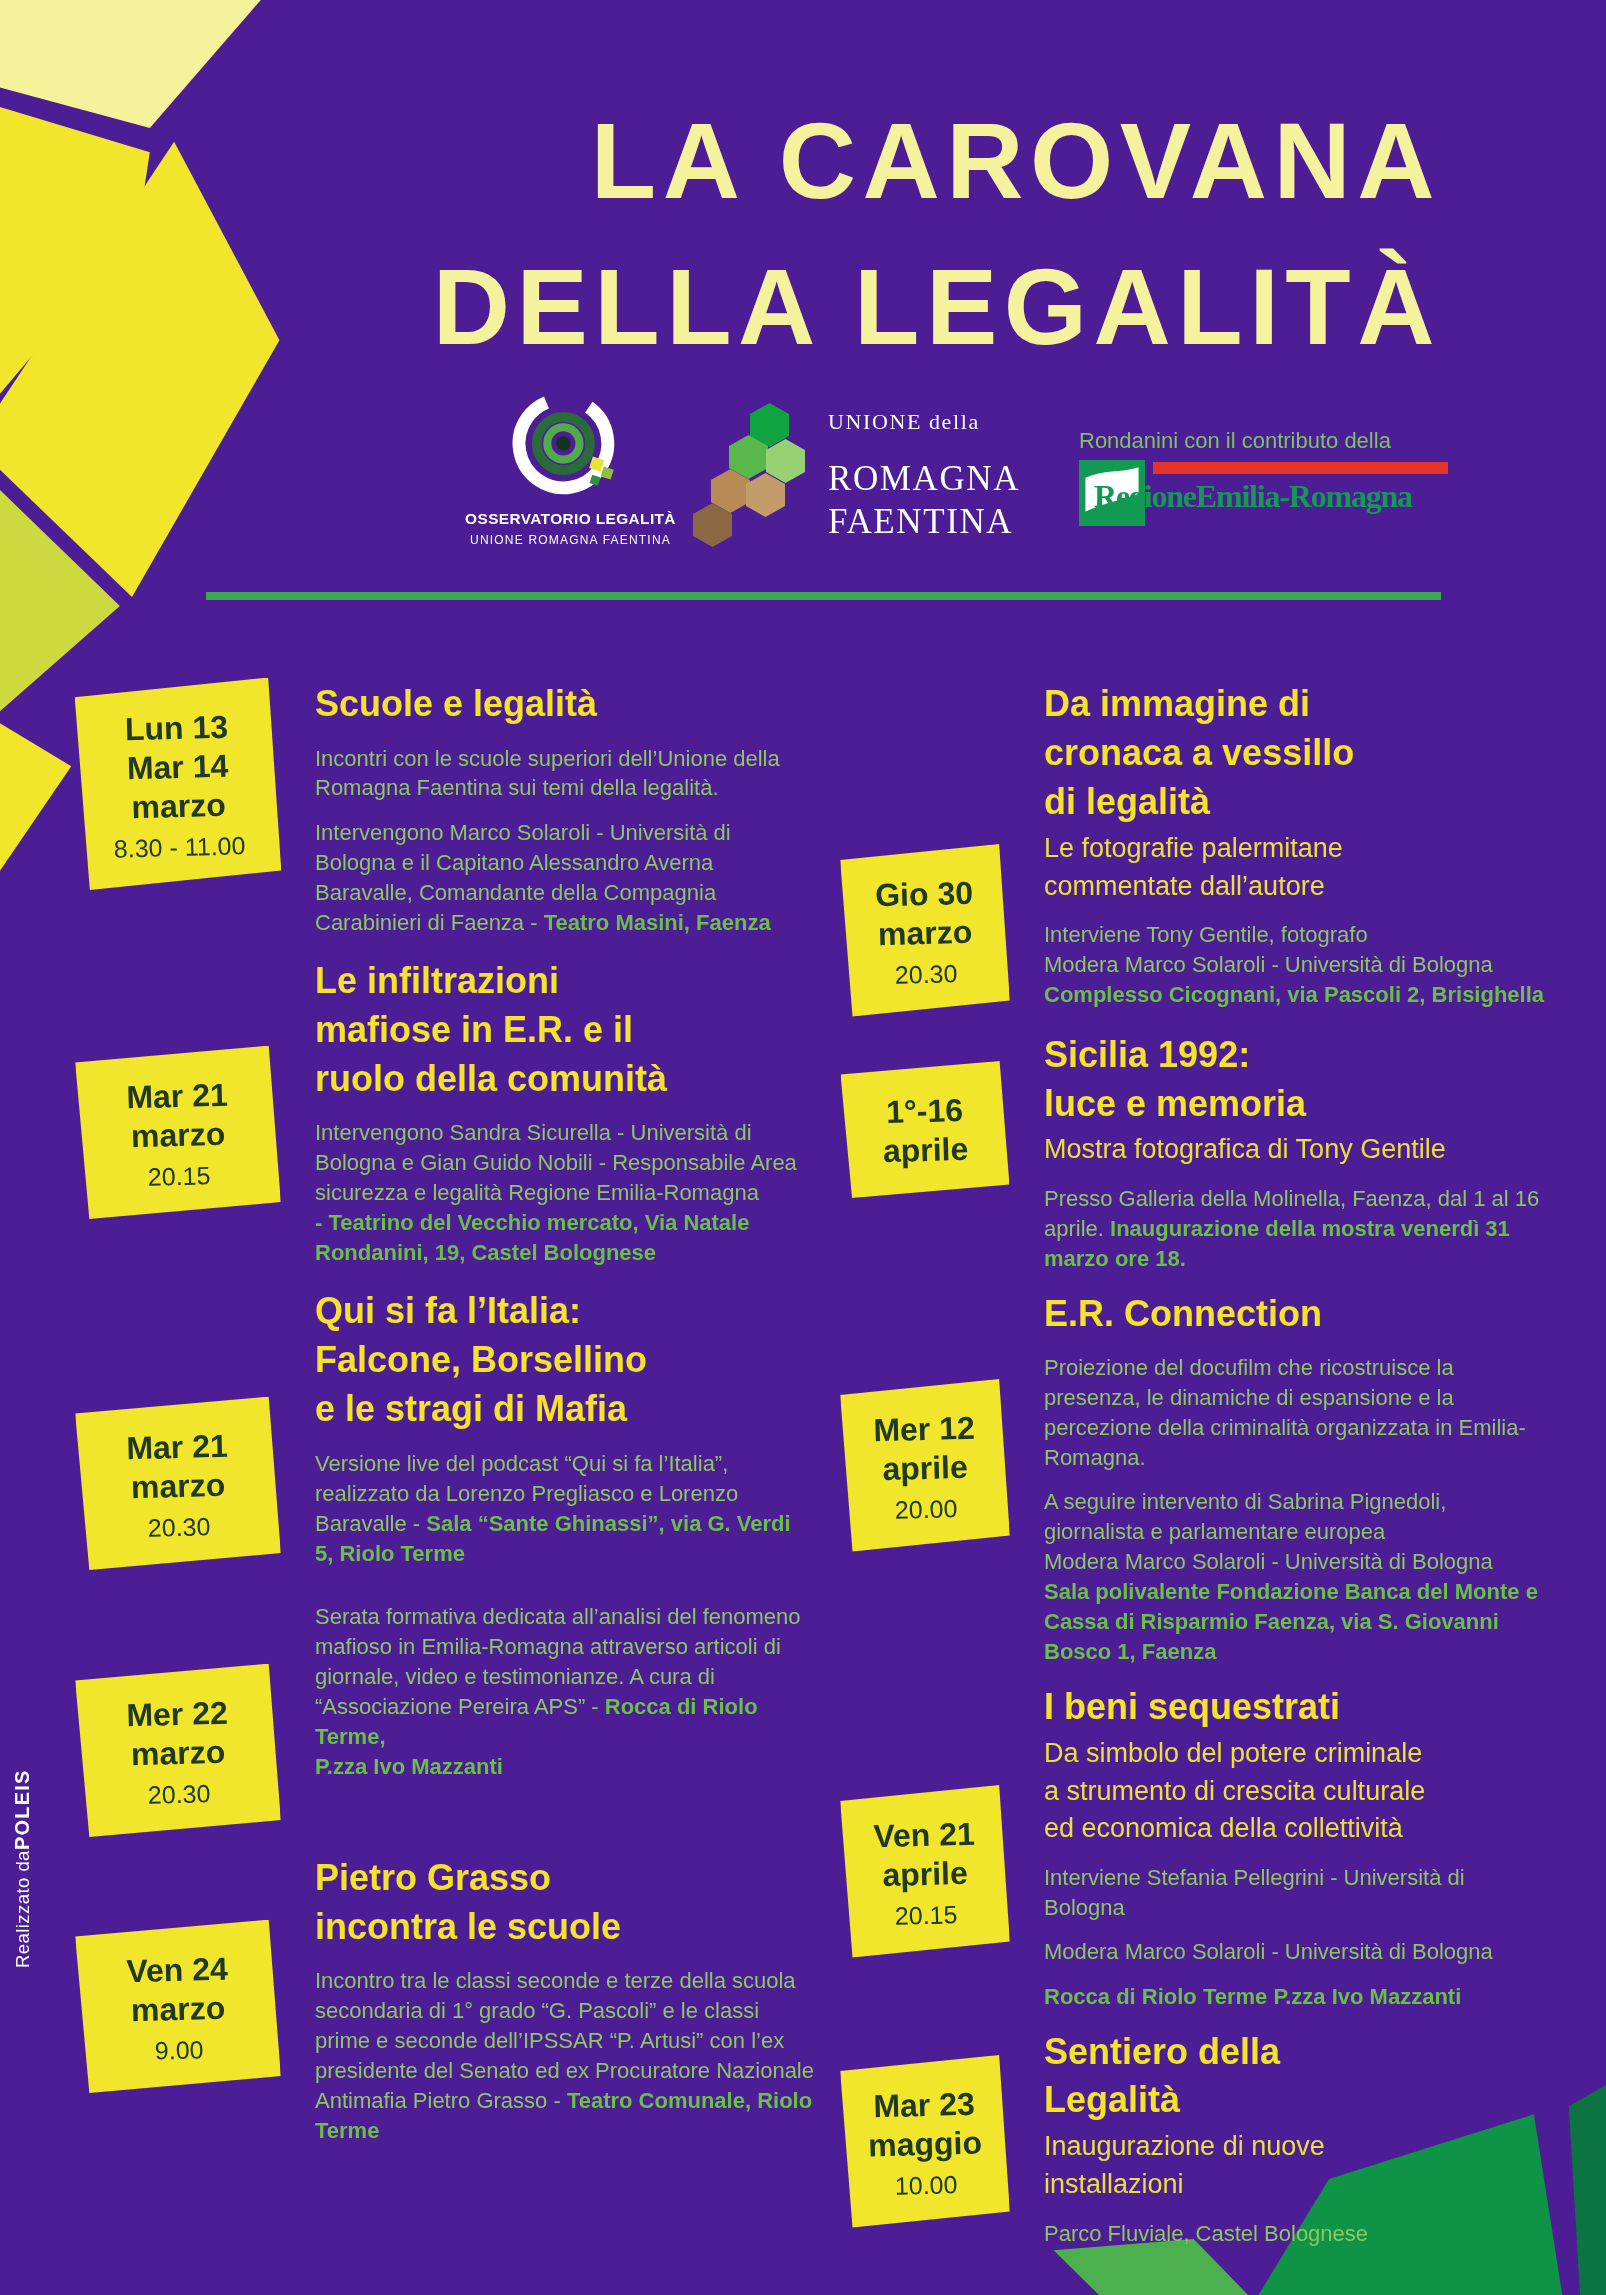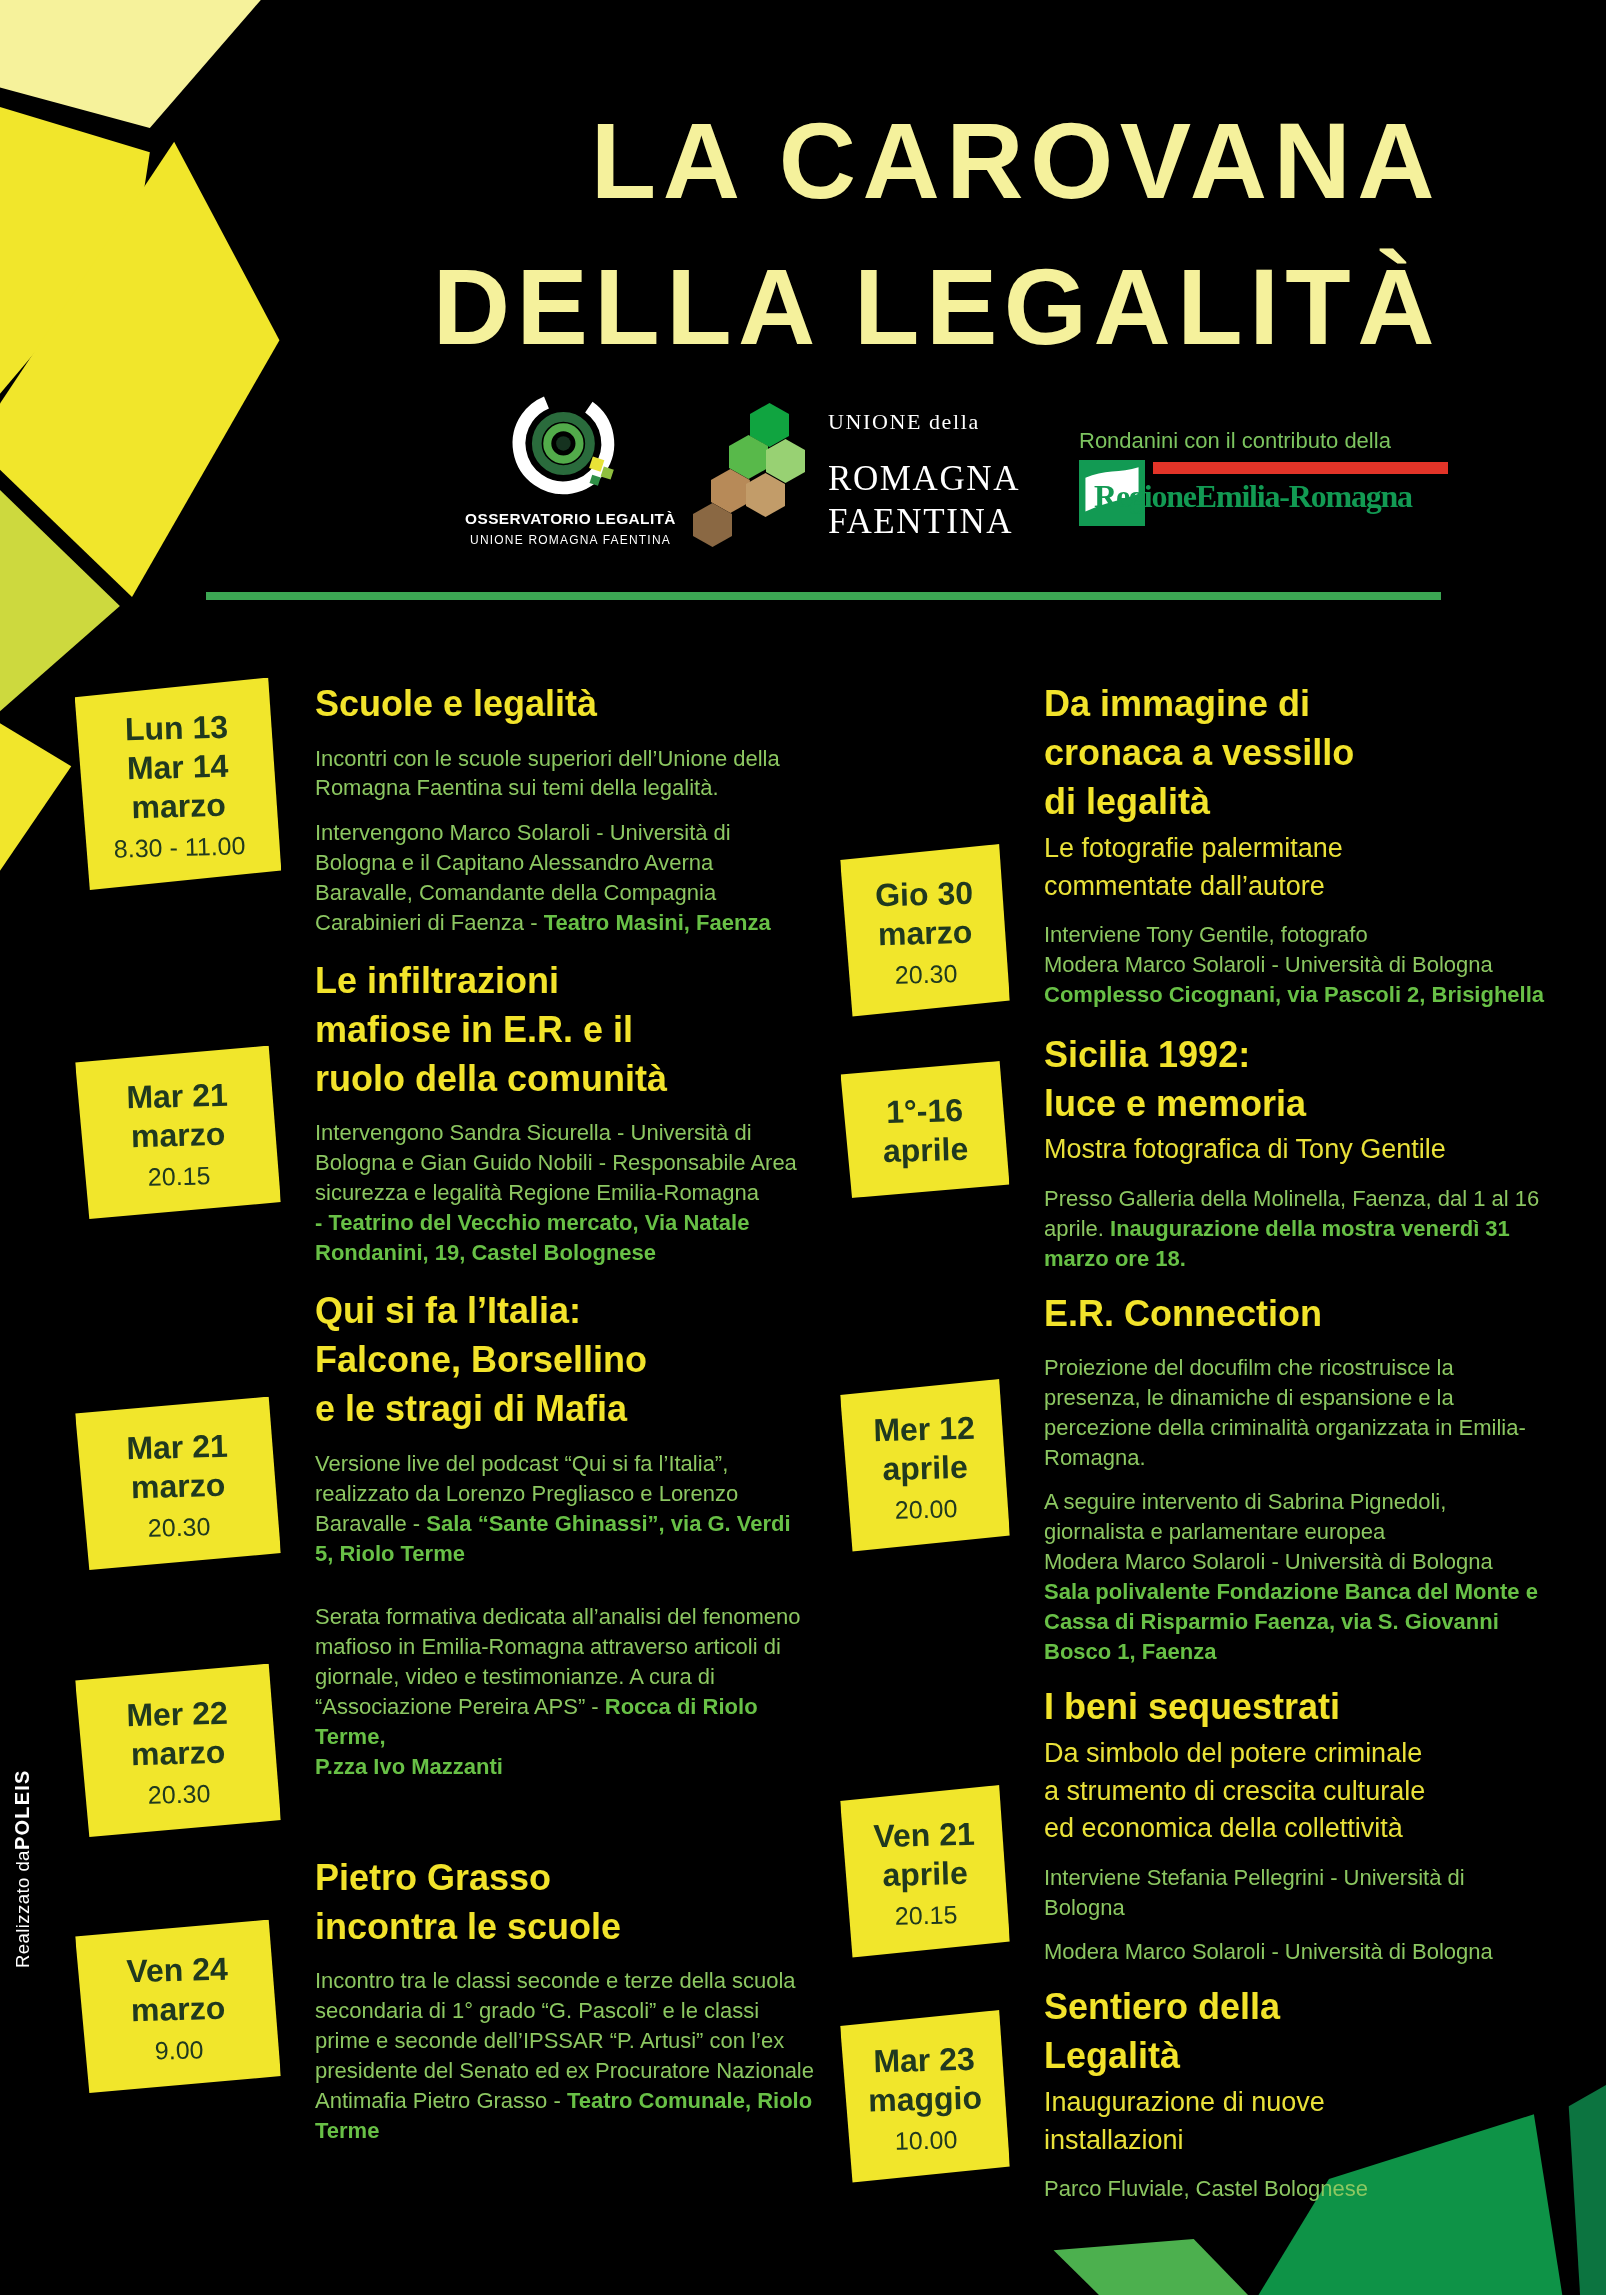--- a/index.html
+++ b/index.html
@@ -1,19 +1,19 @@
 <!DOCTYPE html>
 <html style="font-size:13px"><head>
 <meta charset="utf-8">
 <title>Poster</title>
 <style>
   html,body{margin:0;padding:0;background:#10200f;}
   .poster{
     position:relative;width:1606px;height:2295px;overflow:hidden;
-    background:#000000;font-family:"Liberation Sans","DejaVu Sans",sans-serif;
+    background:#4c1d95;font-family:"Liberation Sans","DejaVu Sans",sans-serif;
   }
   .deco{position:absolute;pointer-events:none;}
   .deco-tl{left:0;top:0;}
   .deco-br{right:0;bottom:0;}
 
   .main-title{
     position:absolute;top:89px;right:165px;text-align:right;
     color:#f5f19c;font-weight:700;font-size:107px;line-height:1.36;letter-spacing:6.5px;
     white-space:nowrap;
   }
@@ -286,20 +286,21 @@
             <div class="datetime">20.15</div>
           </div>
         </div>
         <div class="event-content">
           <div class="etitle">I beni sequestrati</div>
           <div class="esub">Da simbolo del potere criminale
 a strumento di crescita culturale
 ed economica della collettività</div>
           <p class="epar"><span class="reg">Interviene Stefania Pellegrini - Università di Bologna</span></p>
           <p class="epar"><span class="reg">Modera Marco Solaroli - Università di Bologna</span></p>
+          <p class="epar"><span class="loc">Rocca di Riolo Terme P.zza Ivo Mazzanti</span></p>
         </div>
       </div>
       <div class="event">
         <div class="event-date">
           <div class="dateblock">
             <div class="dateday">Mar 23
 maggio</div>
             <div class="datetime">10.00</div>
           </div>
         </div>

